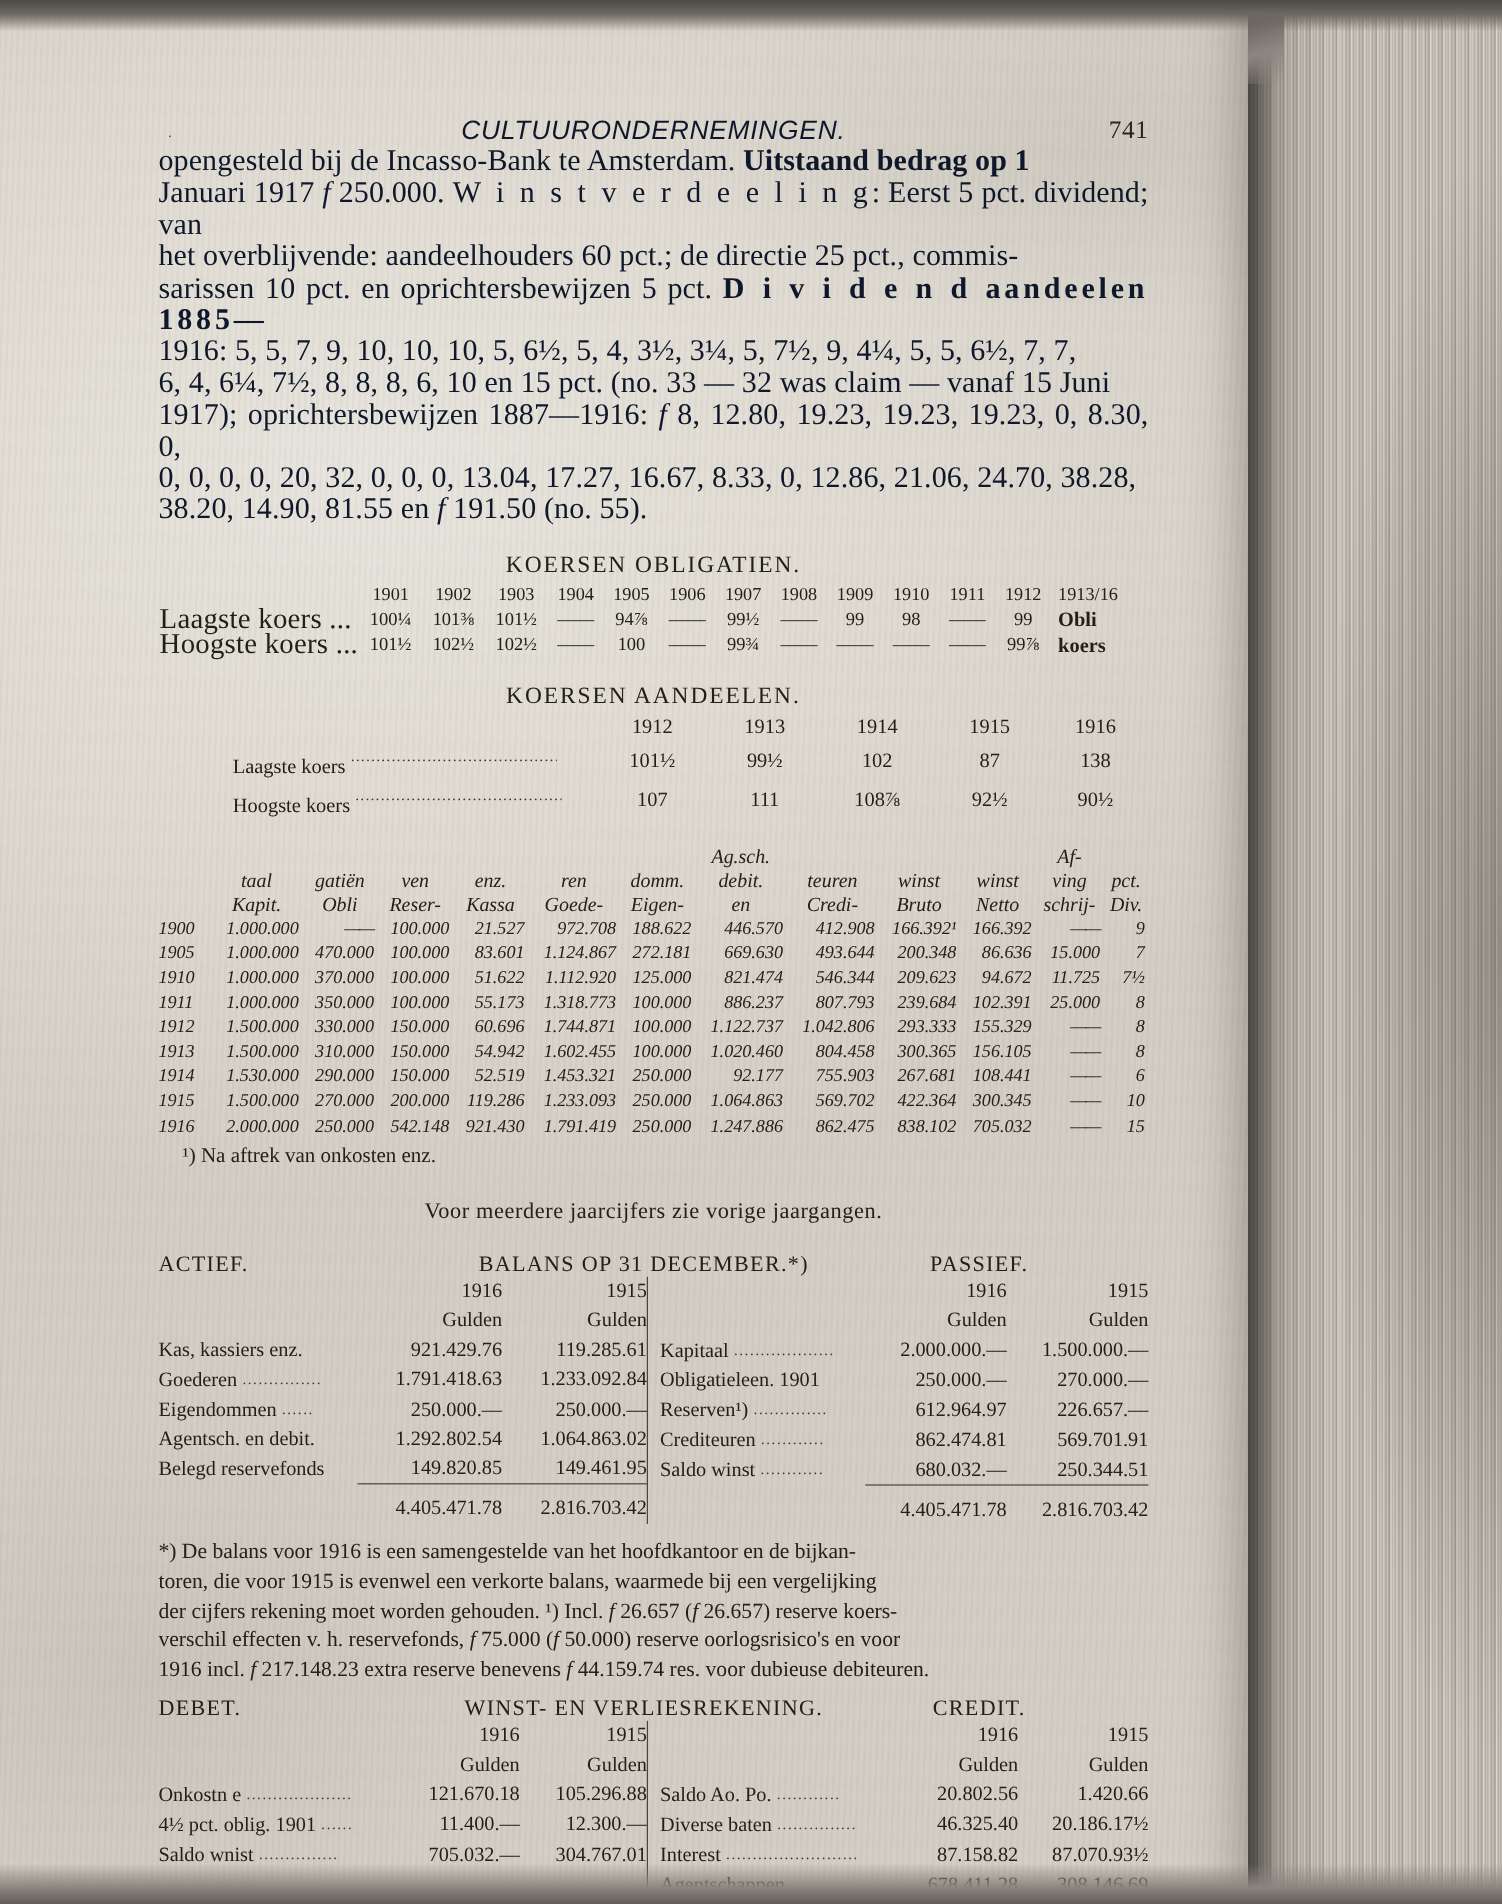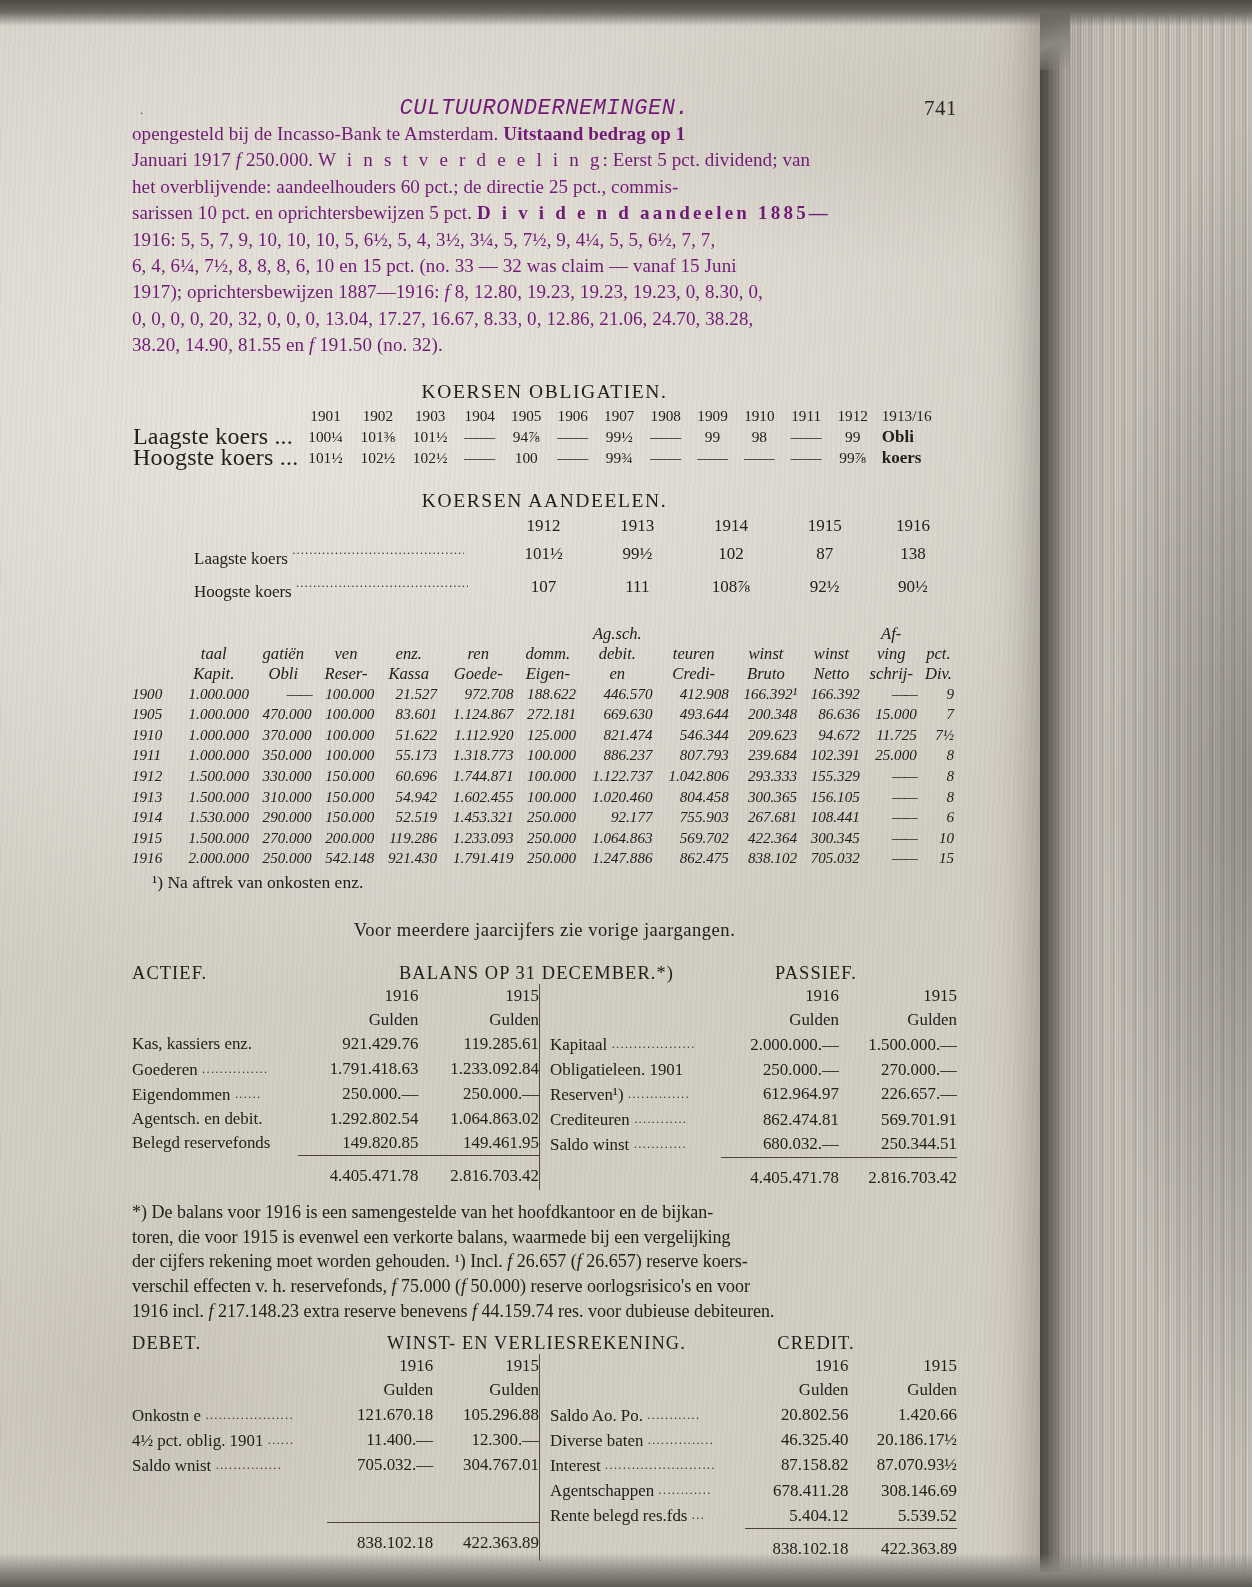--- a/index.html
+++ b/index.html
@@ -71,35 +71,35 @@
   }
   .inner{ margin:0 88px 0 132px; }
 
   
   .runhead{
     display:flex;align-items:baseline;justify-content:center;
     position:relative;margin-top:96px;
   }
   .runhead .title{
     font-style:italic;font-size:22px;letter-spacing:.6px;
-    font-family:Liberation Mono, monospace;
-    color:#701a75;
+    font-family:Liberation Sans, sans-serif;
+    color:#0f172a;
     margin-right:0;
   }
   .runhead .folio{
     position:absolute;right:0;top:0;
     font-size:21px;color:#2a261f;letter-spacing:.5px;
   }
   .tickmark{position:absolute;left:8px;top:6px;font-size:13px;color:#575148;}
 
   
   p.body{
-    font-size:19px;line-height:26.4px;
+    font-size:25px;line-height:26.4px;
     text-align:justify;
-    margin:0;color:#701a75;
+    margin:0;color:#0f172a;
     letter-spacing:.1px;
   }
   .lead{margin-top:24px;}
   .sp{ letter-spacing:3.2px; }
   .b{ font-weight:bold; }
   .fl{ font-style:italic; }  
 
   
   h2.sec{
     text-align:center;font-weight:normal;
@@ -190,21 +190,21 @@
 
     <p class="body lead">
       <span>opengesteld bij de Incasso-Bank te Amsterdam. </span><span class="b">Uitstaand bedrag op 1</span><br>
       <span>Januari 1917 </span><span class="fl">f</span><span> 250.000.  </span><span class="sp">W i n s t v e r d e e l i n g</span><span>: Eerst 5 pct. dividend; van</span><br>
       <span>het overblijvende: aandeelhouders 60 pct.; de directie 25 pct., commis-</span><br>
       <span>sarissen 10 pct. en oprichtersbewijzen 5 pct.  </span><span class="b sp">D i v i d e n d  aandeelen 1885—</span><br>
       <span>1916: 5, 5, 7, 9, 10, 10, 10, 5, 6½, 5, 4, 3½, 3¼, 5, 7½, 9, 4¼, 5, 5, 6½, 7, 7,</span><br>
       <span>6, 4, 6¼, 7½, 8, 8, 8, 6, 10 en 15 pct. (no. 33 — 32 was claim — vanaf 15 Juni</span><br>
       <span>1917); oprichtersbewijzen 1887—1916: </span><span class="fl">f</span><span> 8, 12.80, 19.23, 19.23, 19.23, 0, 8.30, 0,</span><br>
       <span>0, 0, 0, 0, 20, 32, 0, 0, 0, 13.04, 17.27, 16.67, 8.33, 0, 12.86, 21.06, 24.70, 38.28,</span><br>
-      <span>38.20, 14.90, 81.55 en </span><span class="fl">f</span><span> 191.50 (no. 32).</span>
+      <span>38.20, 14.90, 81.55 en </span><span class="fl">f</span><span> 191.50 (no. 55).</span>
     </p>
 
     <h2 class="sec">KOERSEN OBLIGATIEN.</h2>
     <table class="t-oblig">
       <tbody>
             <tr class="hdr">
         <td class="lbl"></td>
         <td>1901</td>
         <td>1902</td>
         <td>1903</td>

